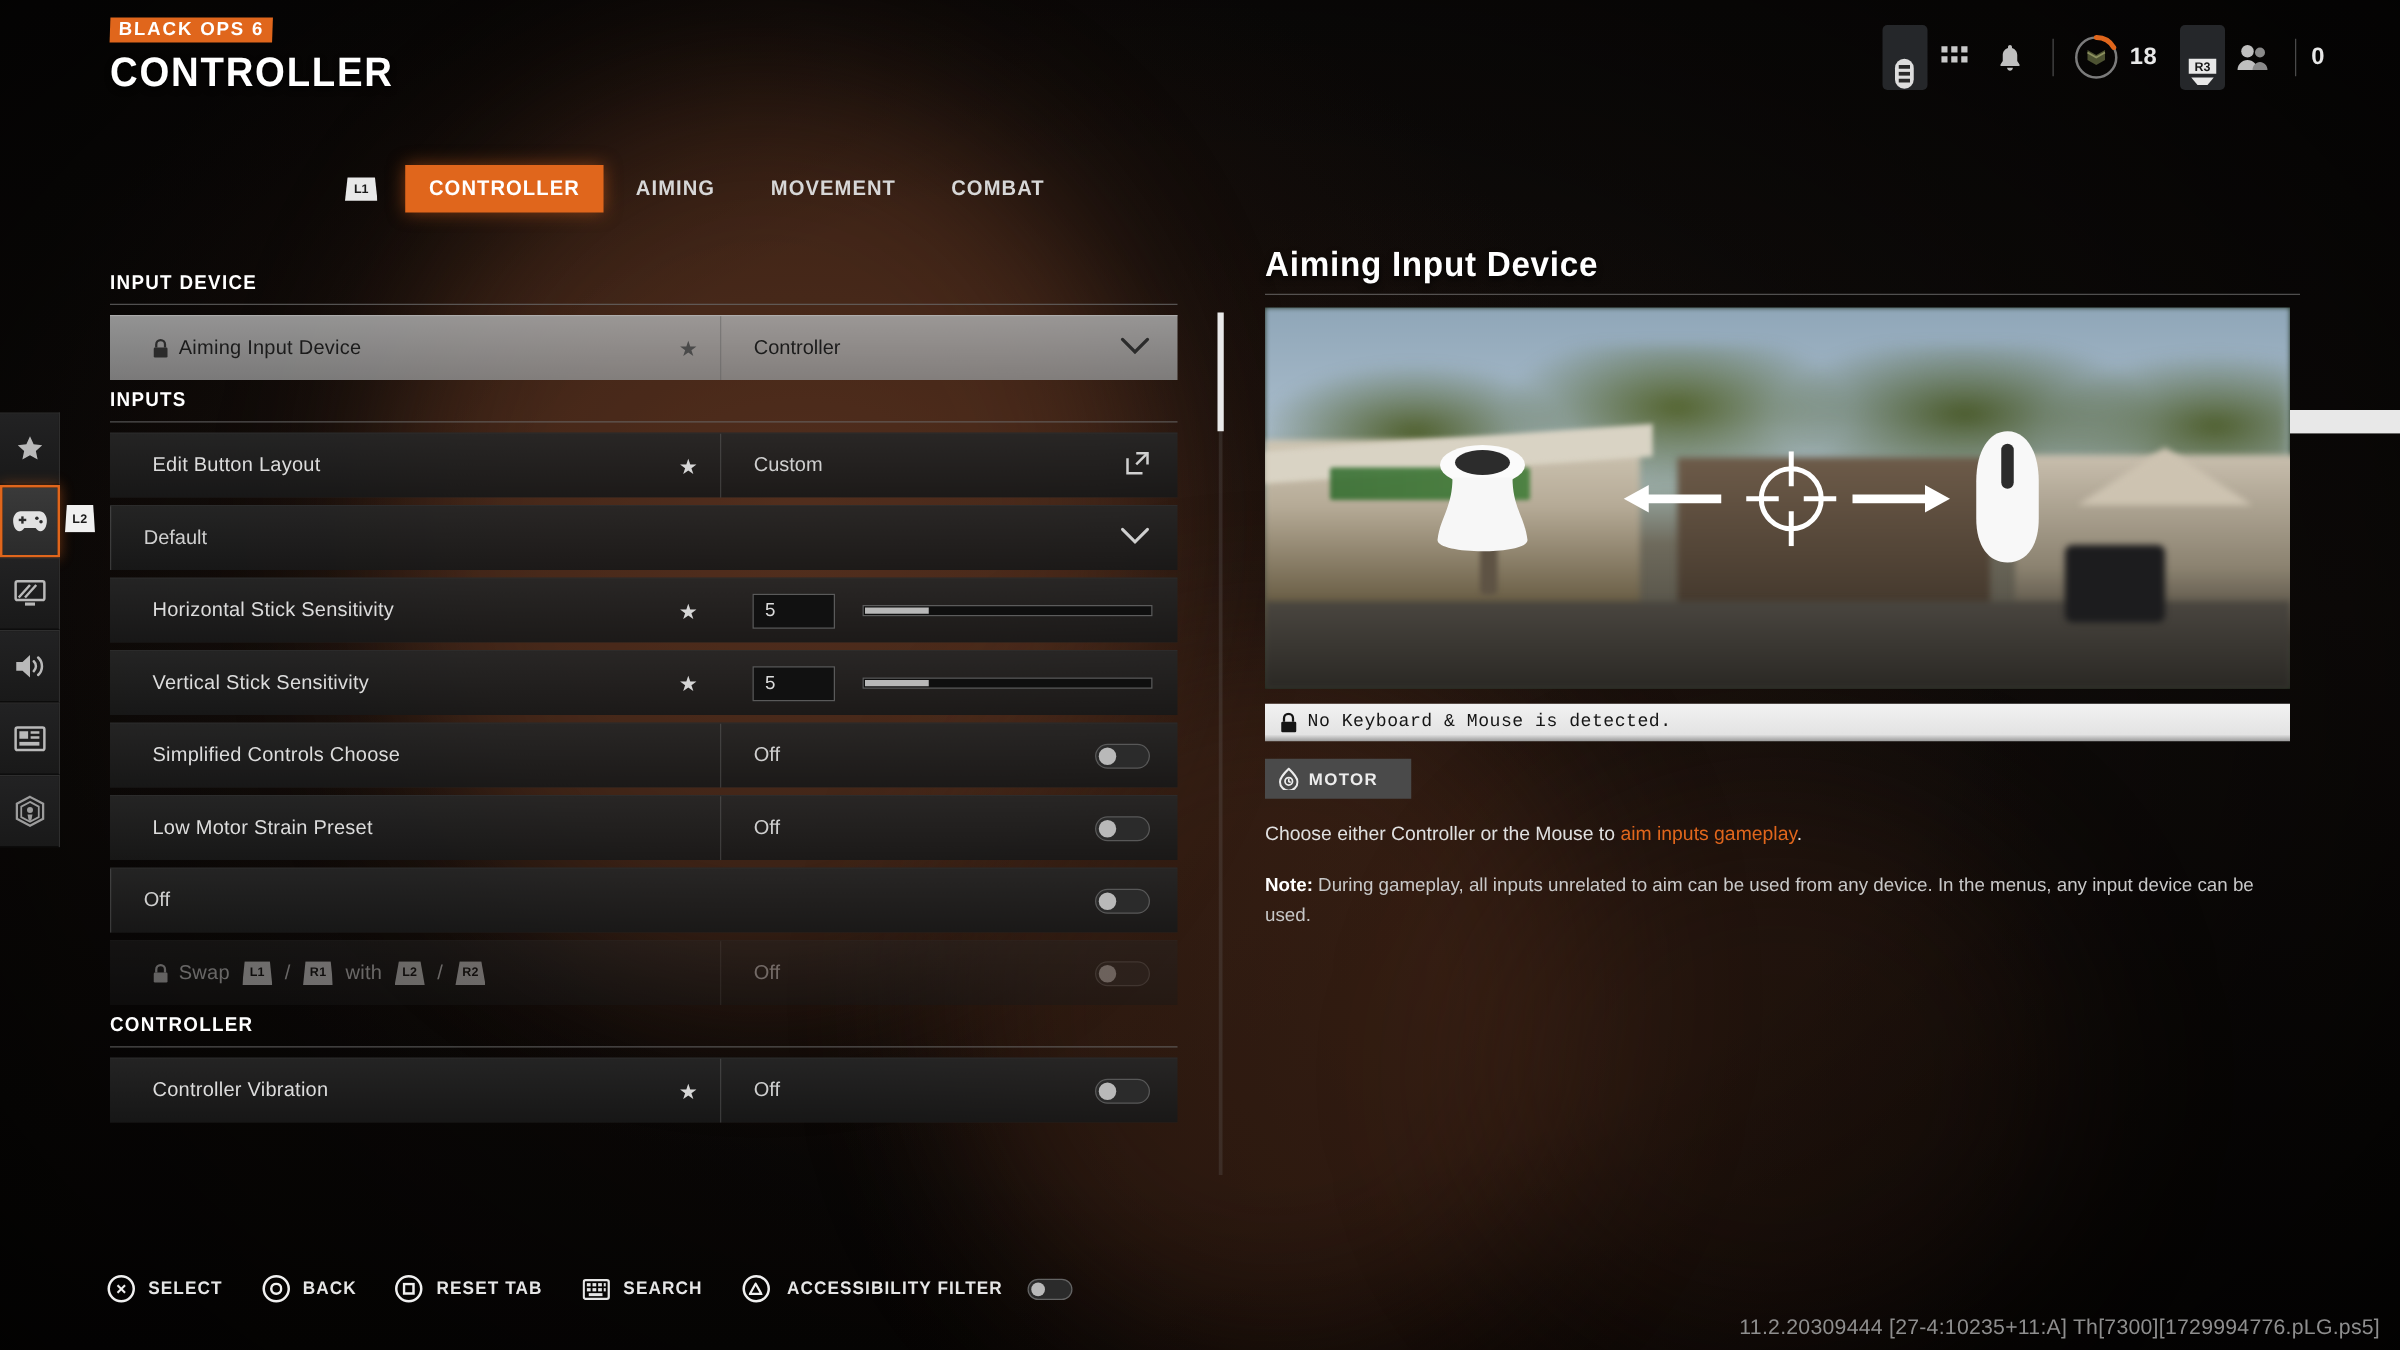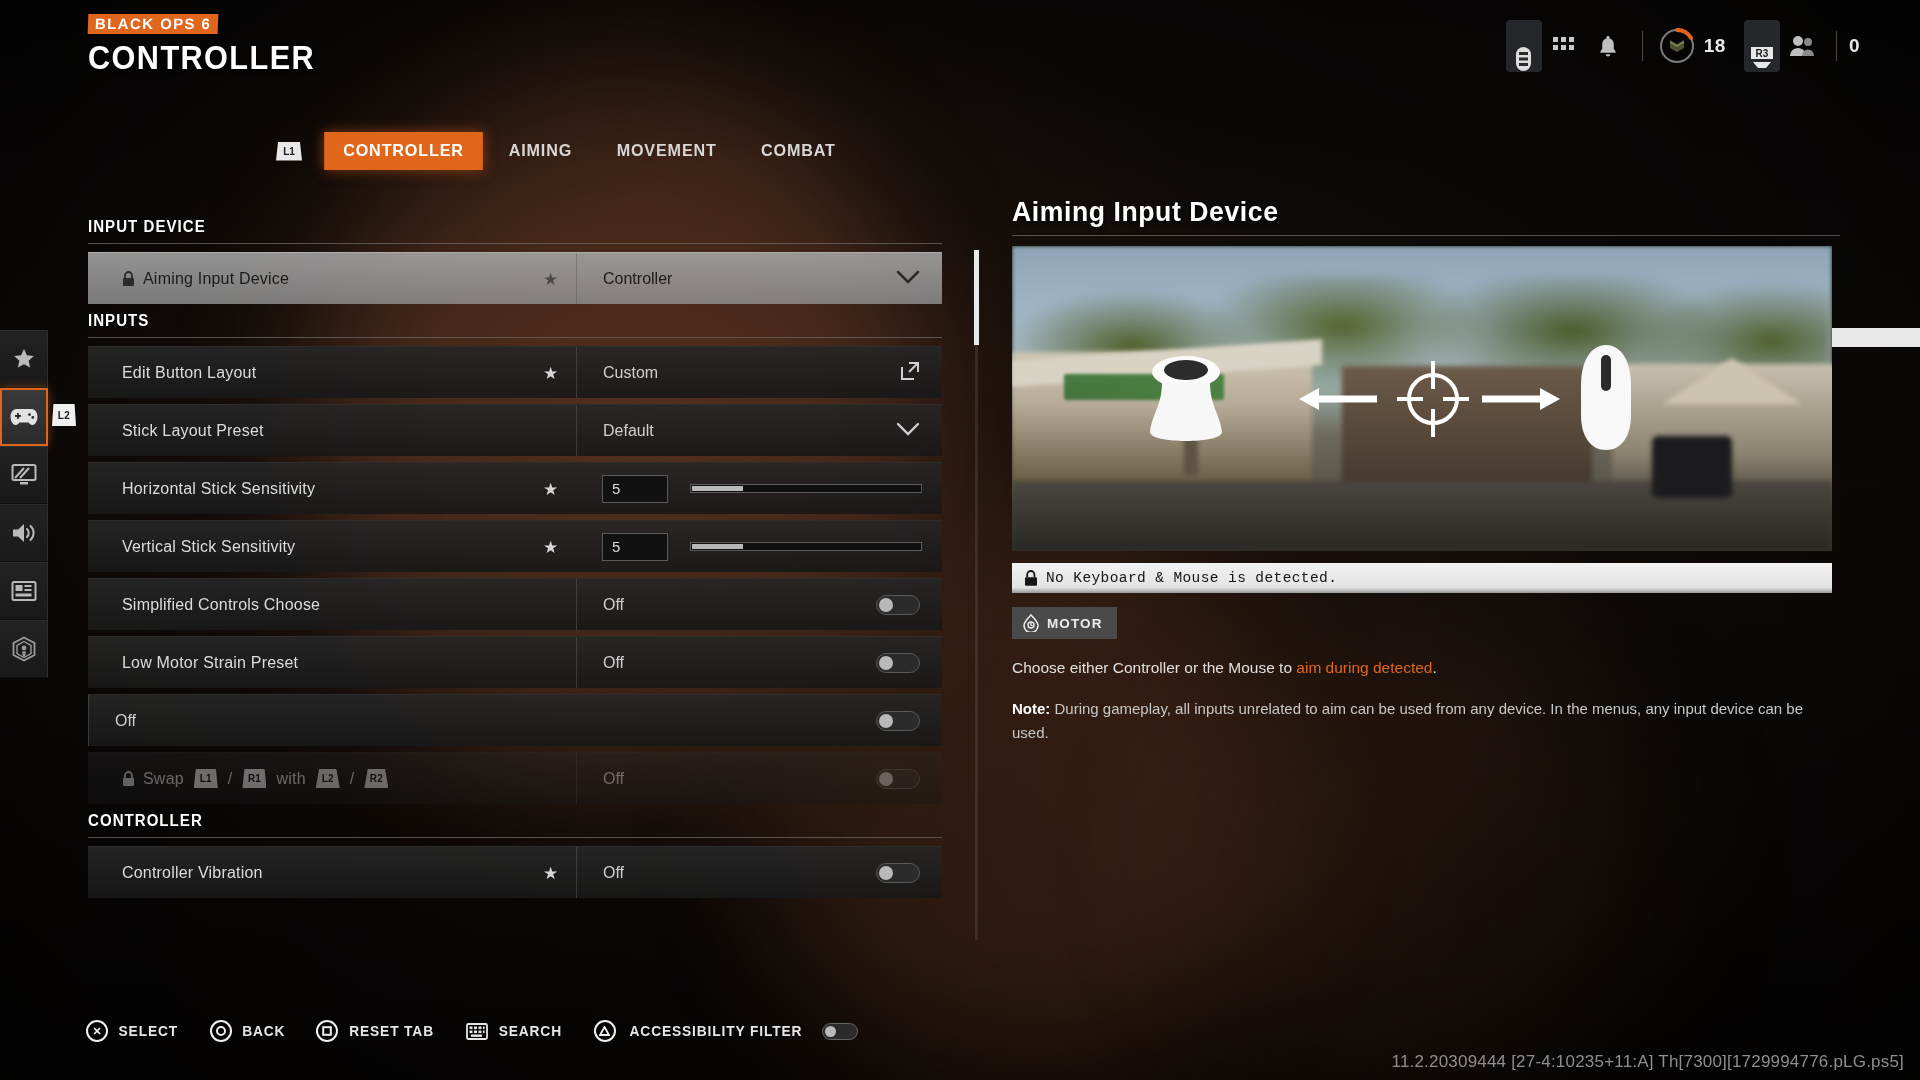--- a/index.html
+++ b/index.html
@@ -253,21 +253,21 @@
     padding-left:12px;
     color:#151515;
     font-family:"Liberation Mono", monospace;
     font-size:14.5px; letter-spacing:0.4px;
   }
   .tagbtn {
     margin-top:14px;
     display:inline-flex; align-items:center; gap:8px;
     background:#4a4a4a; color:#ececec;
     font-size:13.5px; font-weight:bold; letter-spacing:1.1px;
-    padding:7px 14px 7px 11px;
+    padding:7px 26px 7px 11px;
   }
   .desc {
     margin-top:18px;
     color:#e0e0e0; font-size:15.5px; line-height:1.45;
     max-width:800px;
   }
   .desc .accent { color:#e0661c; }
   .note { margin-top:18px; color:#c8c8c8; font-size:15px; line-height:1.55; max-width:800px; }
   .note b { color:#ffffff; }
 
@@ -470,23 +470,20 @@
           <svg width="20" height="20" viewBox="0 0 20 20">
             <path d="M2 6 V18 H14" fill="none" stroke="#d0d0d0" stroke-width="2"></path>
             <path d="M9 2 H18 V11" fill="none" stroke="#d0d0d0" stroke-width="2"></path>
             <path d="M9 11 L18 2" fill="none" stroke="#d0d0d0" stroke-width="2"></path>
           </svg>
         </span>
       </div>
     </div>
 
     <div class="row">
-      <div class="row-label">
-        <span class="txt">Stick Layout Preset</span>
-      </div>
       <div class="row-sep"></div>
       <div class="row-value">
         <span class="val-text">Default</span>
         <span class="chev">
           <svg width="24" height="14" viewBox="0 0 24 14">
               <path d="M2 2 L12 12 L22 2" fill="none" stroke="#cfcfcf" stroke-width="2.4" stroke-linecap="round"></path>
             </svg>
         </span>
       </div>
     </div>
@@ -653,21 +650,21 @@
     <div class="tagbtn">
       <svg width="16" height="18" viewBox="0 0 16 18">
         <path d="M8 1 C12 5 15 8 15 11.5 A7 7 0 0 1 1 11.5 C1 8 4 5 8 1 Z" fill="none" stroke="#ececec" stroke-width="1.6"></path>
         <circle cx="8" cy="11" r="3" fill="none" stroke="#ececec" stroke-width="1.4"></circle>
         <path d="M8 9 V11.2 L9.6 12" fill="none" stroke="#ececec" stroke-width="1.3"></path>
       </svg>
       <span>MOTOR</span>
     </div>
 
     <div class="desc">
-      <span>Choose either Controller or the Mouse to </span><span class="accent">aim during detected</span><span>.</span>
+      <span>Choose either Controller or the Mouse to </span><span class="accent">aim inputs gameplay</span><span>.</span>
     </div>
 
     <div class="note">
       <b>Note:</b><span> During gameplay, all inputs unrelated to aim can be used from any device. In the menus, any input device can be used.</span>
     </div>
   </div>
 
   <div class="footer">
     <div class="fitem">
       <div class="ps-btn">✕</div>

